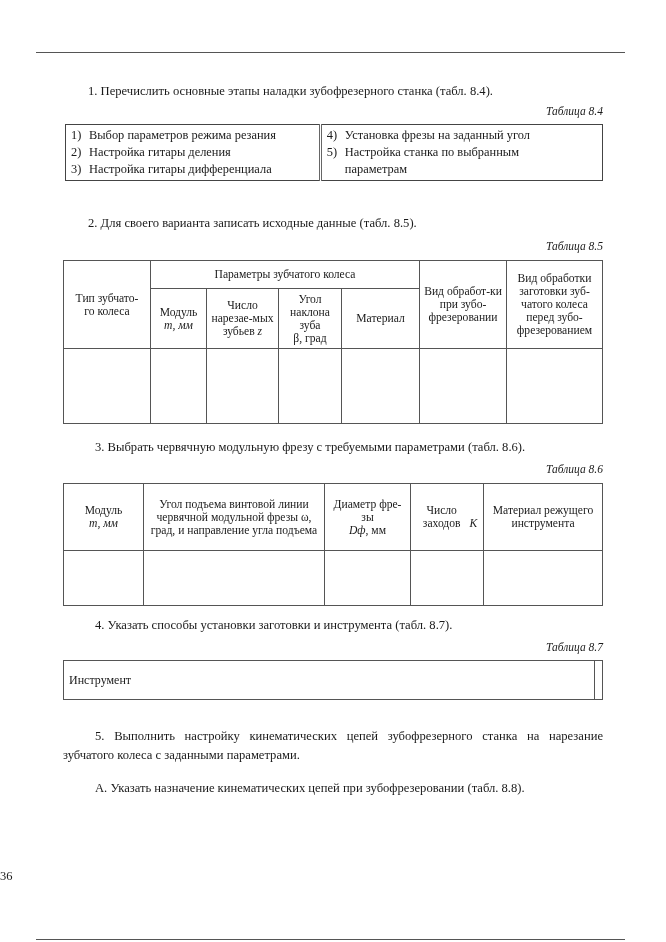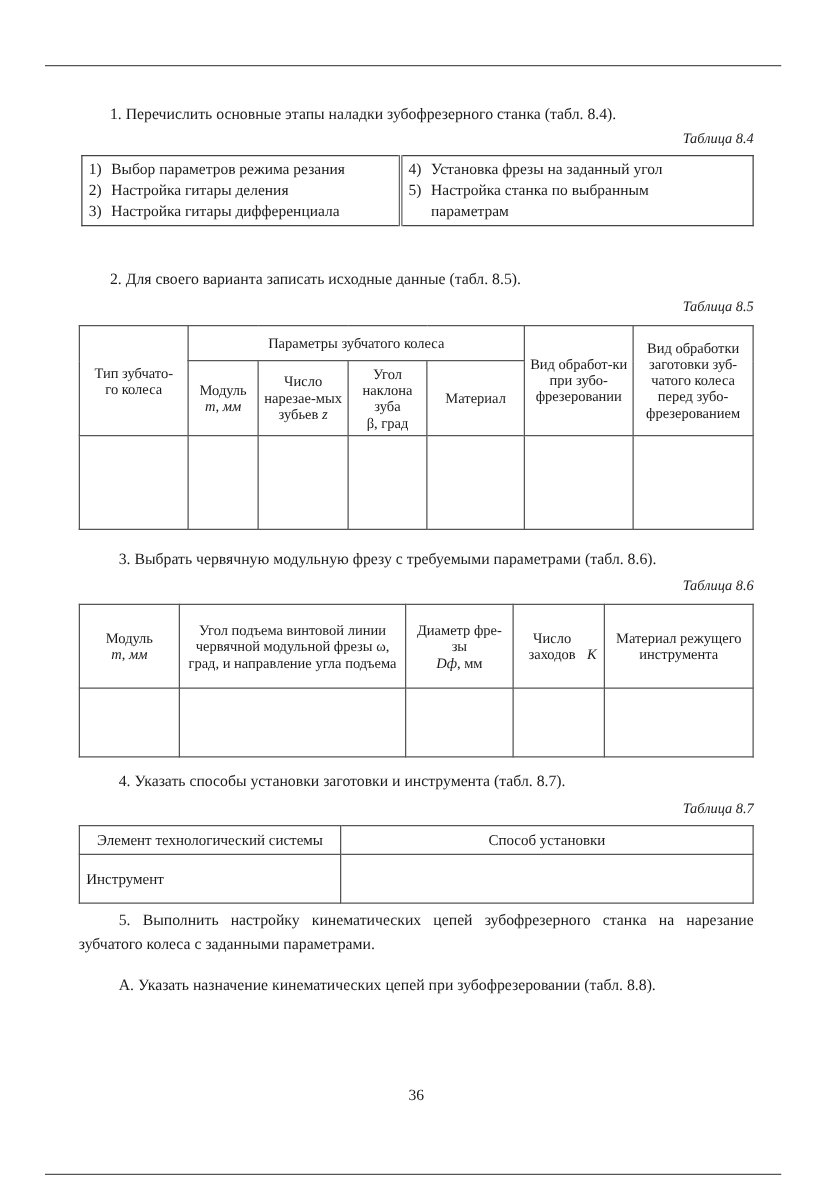--- a/index.html
+++ b/index.html
@@ -14,21 +14,21 @@
   .t4 { left: 65px; top: 124px; width: 538px; border: 1.5px solid #444; }
   .t4 th { height: 21px; font-size: 11.8px; }
   .t4 .sep { border-left: 3px double #666; }
   .t4 td.list { vertical-align: top; text-align: left; padding: 2px 4px 2px 5px; font-size: 12.4px; line-height: 17px; }
   .t4 .li { display: flex; }
   .t4 .li .n { width: 18px; flex: none; }
   .t5 { left: 63px; top: 260px; width: 540px; }
   .t6 { left: 63px; top: 483px; width: 540px; }
   .t7 { left: 63px; top: 660px; width: 540px; font-size: 12px; }
   .t7 td.lbl { text-align: left; padding-left: 5px; }
-  .pagenum { position: absolute; left: 0; width: 666px; top: 869px; text-align: center; font-size: 12.5px; }
+  .pagenum { position: absolute; left: 0; width: 666px; top: 869px; text-align: left; font-size: 12.5px; }
   .just { position: absolute; left: 63px; width: 540px; font-size: 12.6px; line-height: 19px; text-align: justify; text-align-last: left; }
   i.v { font-style: italic; }
 </style>
 </head>
 <body>
 
 <div class="rule" style="top:52px;"></div>
 
 <div class="para" style="left:88px; top:83px;">1. Перечислить основные этапы наладки зубофрезерного станка (табл. 8.4).</div>
 <div class="caption" style="top:105px;">Таблица 8.4</div>
@@ -119,24 +119,20 @@
     <td></td>
     <td></td>
   </tr>
 </tbody>
   </table>
 
 <div class="para" style="left:95px; top:617px;">4. Указать способы установки заготовки и инструмента (табл. 8.7).</div>
 <div class="caption" style="top:641px;">Таблица 8.7</div>
 <table class="t7">
   <tbody>
-      <tr style="height:23px;">
-    <th style="width:208px;">Элемент технологический системы</th>
-    <th>Способ установки</th>
-  </tr>
   <tr style="height:39px;">
     <td class="lbl">Инструмент</td>
     <td></td>
   </tr>
 </tbody>
   </table>
 
 <div class="just" style="top:727px; text-indent:32px; white-space:normal;">
   <span>5. Выполнить настройку кинематических цепей зубофрезерного станка на нарезание зубчатого колеса с заданными параметрами.</span>
 </div>

